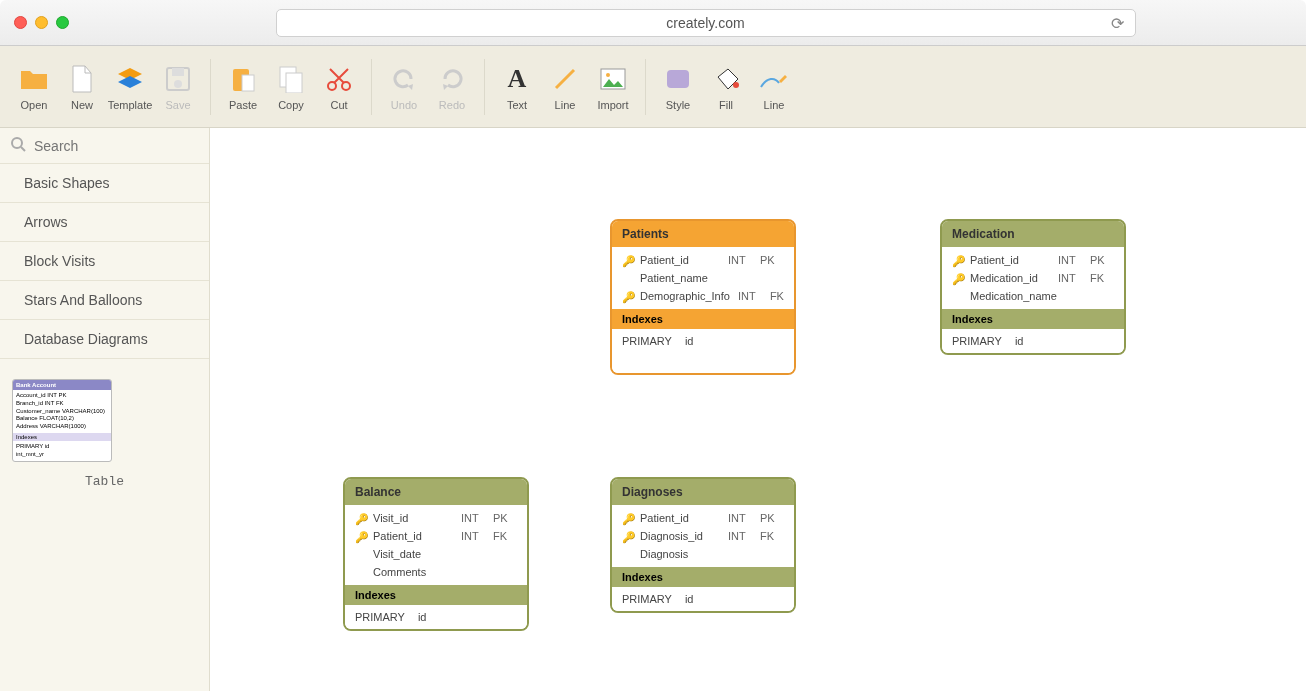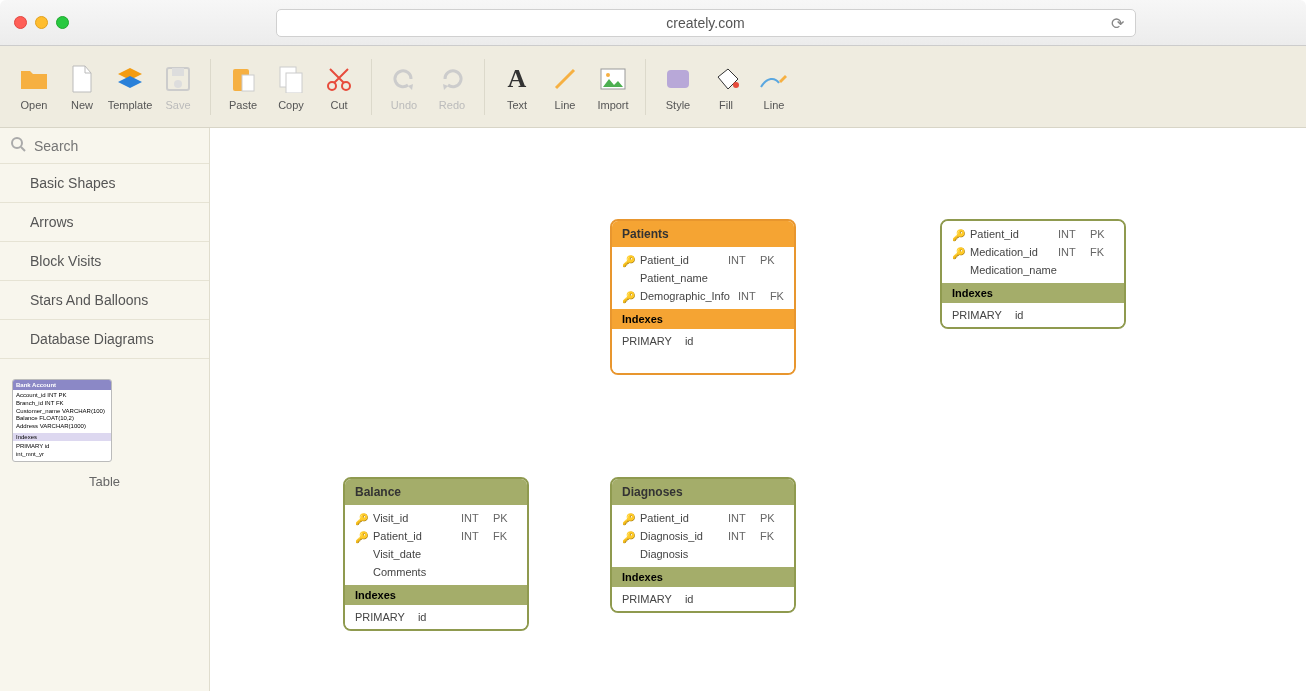--- a/index.html
+++ b/index.html
@@ -23,27 +23,27 @@
   .tool-btn { width:48px; display:flex; flex-direction:column; align-items:center; justify-content:center; gap:4px; cursor:pointer; padding:4px 2px;}
   .tool-btn .ico { width:32px; height:32px; display:flex; align-items:center; justify-content:center;}
   .tool-btn .lbl { font-size:11px; color:#555; }
   .tool-btn.disabled .lbl { color:#bbb;}
   
   
   .main { display:flex; height: calc(691px - 46px - 82px); }
   .sidebar { width:210px; background:#f8f6ed; border-right:1px solid #e0ddce; display:flex; flex-direction:column;}
   .search-row { display:flex; align-items:center; height:36px; border-bottom:1px solid #e6e3d4; padding:0 10px; gap:8px;}
   .search-row input { border:none; background:transparent; outline:none; font-size:14px; color:#888; flex:1;}
-  .side-cat { height:39px; display:flex; align-items:center; padding:0 30px; font-size:14px; color:#555; border-bottom:1px solid #e6e3d4; cursor:pointer;}
+  .side-cat { height:39px; display:flex; align-items:center; padding:0 24px; font-size:14px; color:#555; border-bottom:1px solid #e6e3d4; cursor:pointer;}
   .shape-preview { padding:20px 12px; display:flex; flex-direction:column; align-items:flex-start; gap:8px;}
   .mini-table { width:100px; border:1px solid #bbb; border-radius:3px; background:#fff; font-size:6px; overflow:hidden;}
   .mini-table .mt-head { background:#8b88c6; color:#fff; padding:2px 3px; font-weight:bold;}
   .mini-table .mt-body { padding:2px 3px; line-height:1.3;}
   .mini-table .mt-idx { background:#ddd8f0; padding:1px 3px;}
-  .shape-preview .caption { font-size:13px; color:#666; align-self:center; margin-top:4px;}
+  .shape-preview .caption { font-size:13px; color:#666; align-self:center; margin-top:4px;font-family:Liberation Mono, monospace;}
 
   
   .canvas { flex:1; position:relative; background:#fff;}
 
   
   .dbtable { position:absolute; width:186px; border-radius:8px; overflow:hidden; font-size:11px; box-shadow:0 0 0 2px rgba(0,0,0,0);}
   .dbtable.orange { border:2px solid #e8962e;}
   .dbtable.olive  { border:2px solid #8f9a4f;}
   .dbtable .title { padding:6px 10px; font-weight:bold; font-size:12px;}
   .dbtable.orange .title { background:#f5a433; color:#333;}
@@ -311,20 +311,21 @@
       </div>
       <div class="idxhead">Indexes</div>
       <div class="idxbody">
           <span>PRIMARY</span>
           <span>id</span>
         </div>
       <div style="height:20px;background:#fff"></div>
     </div>
 
     <div class="dbtable olive" style="left:730px; top:91px;">
+      <div class="title">Medication</div>
       <div class="fields">
         <div class="row">
             <span class="keyico key-gold">🔑</span>
             <span class="col-name">Patient_id</span>
             <span class="col-type">INT</span>
             <span class="col-key">PK</span>
           </div>
         <div class="row">
             <span class="keyico key-grey">🔑</span>
             <span class="col-name">Medication_id</span>

